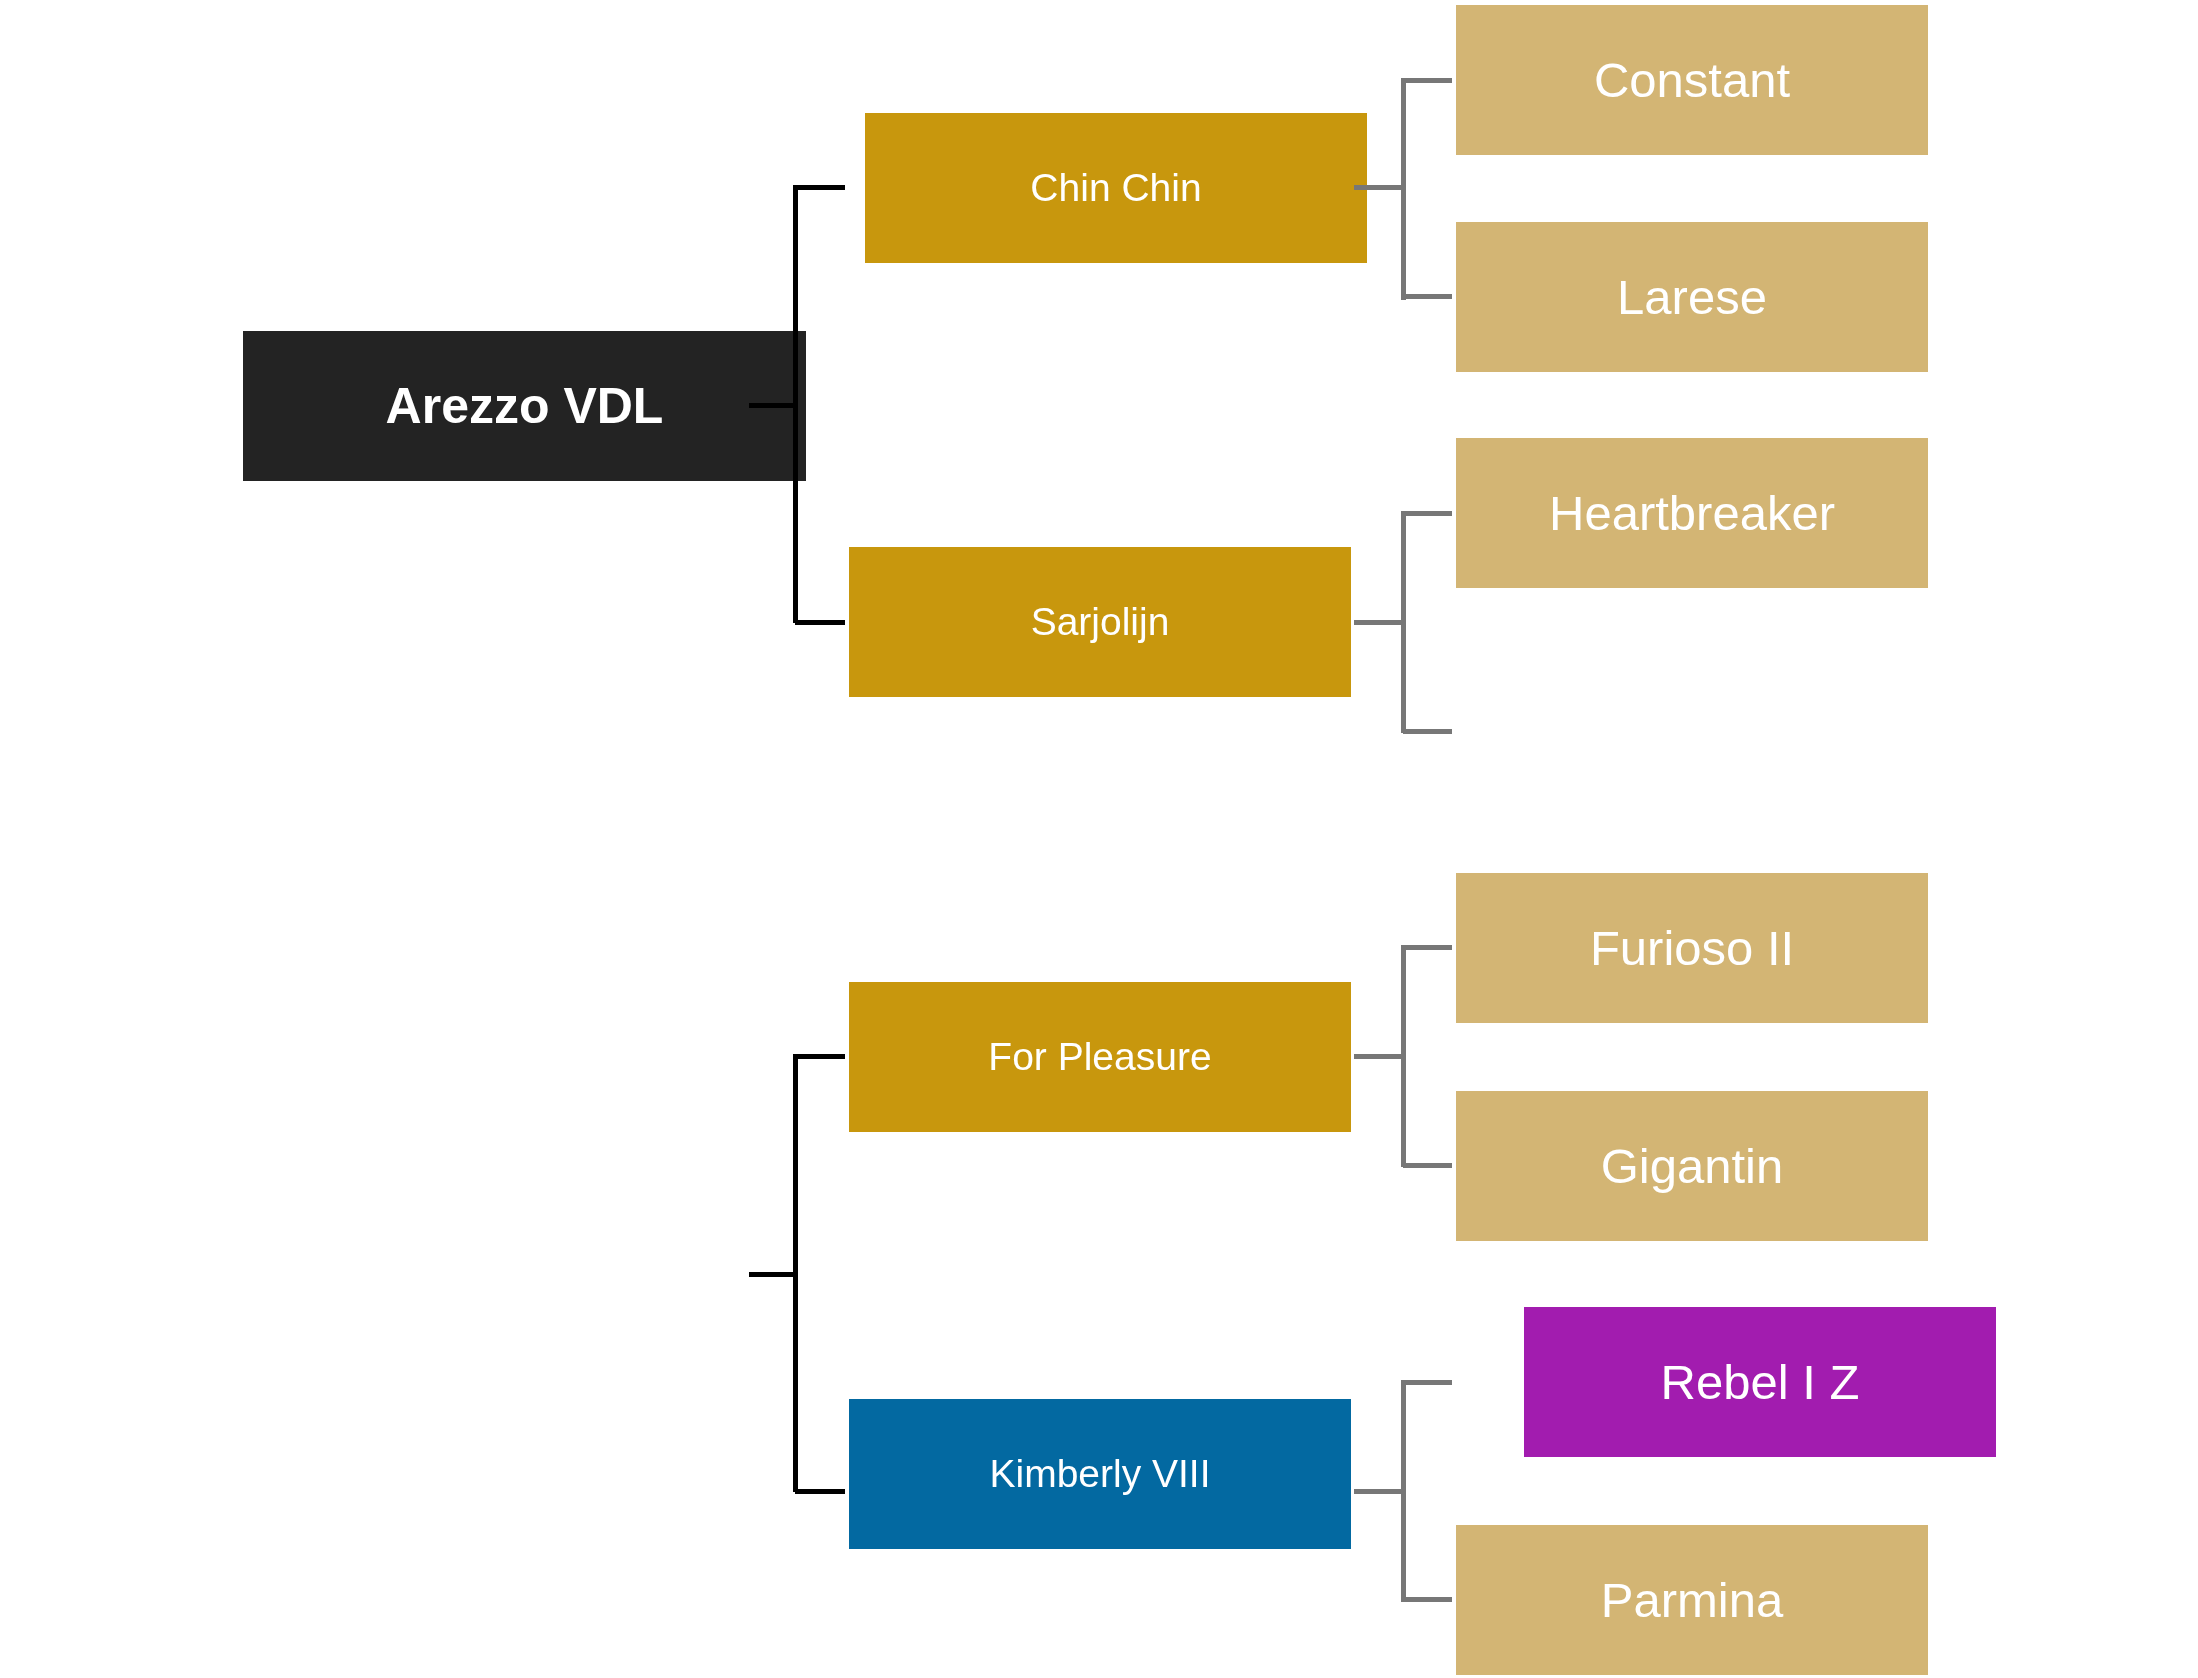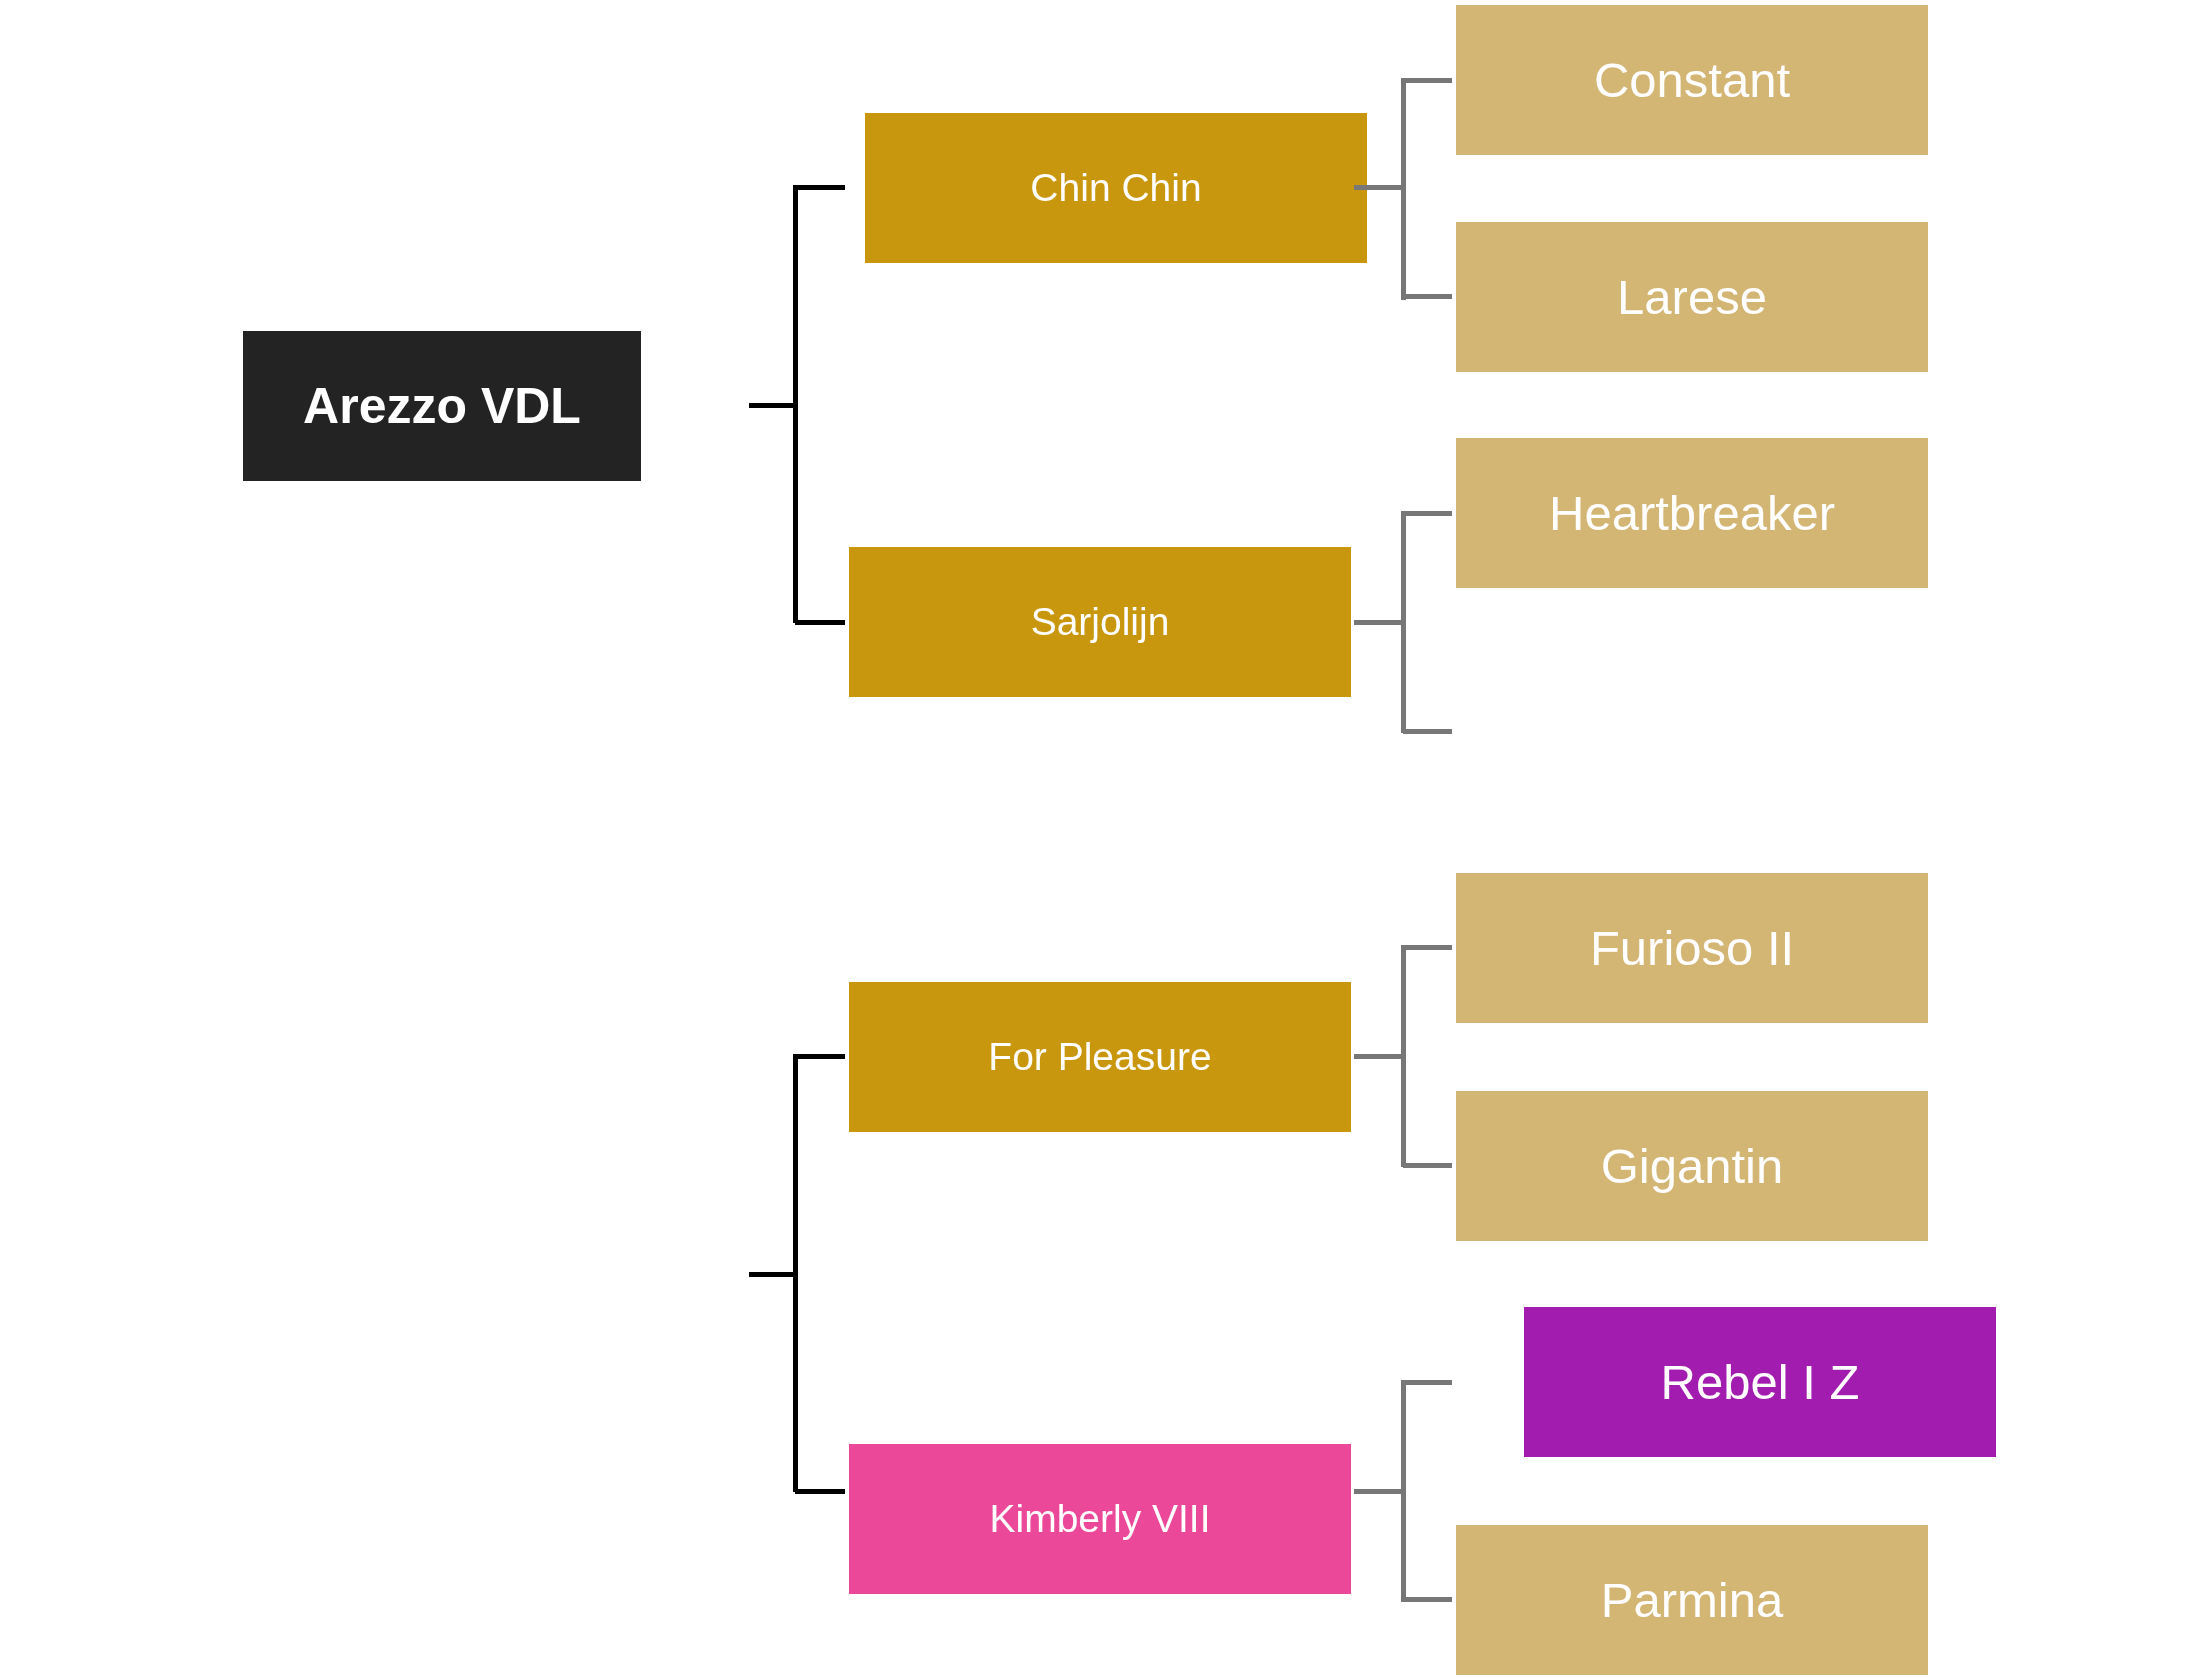--- a/index.html
+++ b/index.html
@@ -1,21 +1,21 @@
 <!DOCTYPE html>
 <html style="font-size:14.3px"><head>
   <meta charset="utf-8">
   <style>
     html, body { margin: 0; padding: 0; background: #ffffff; }
     body { width: 2198px; height: 1679px; position: relative; overflow: hidden;
            font-family: "Liberation Sans", "DejaVu Sans", sans-serif; }
     #tree { position: absolute; left: 0; top: 0; width: 2198px; height: 1679px; }
     .node { position: absolute; display: flex; align-items: center; justify-content: center;
             color: #ffffff; box-sizing: border-box; white-space: nowrap; }
-    .node.gen0 { width: 398px; height: 150px; }
+    .node.gen0 { width: 563px; height: 150px; }
     .node.gen1 { width: 502px; height: 150px; font-size: 39px; }
     .node.gen2 { width: 472px; height: 150px; font-size: 49px; }
     .node.bold-label { font-weight: bold; font-size: 50px; }
     .node.regular-label { font-weight: normal; font-size: 59px; }
     .line { position: absolute; }
   </style>
 </head>
 <body>
 
 <div id="tree">
@@ -61,21 +61,21 @@
     <div class="line" style="left: 1354px; width: 48px; top: 1054px; height: 4.5px; background: rgb(119, 119, 119);"></div>
     <div class="line" style="left: 1401px; width: 4.5px; top: 945px; height: 222px; background: rgb(119, 119, 119);"></div>
     <div class="line" style="left: 1403px; width: 49px; top: 945px; height: 4.5px; background: rgb(119, 119, 119);"></div>
     <div class="line" style="left: 1403px; width: 49px; top: 1163px; height: 4.5px; background: rgb(119, 119, 119);"></div>
     <div class="node gen2" style="left: 1524px; top: 1307px; background: #a21caf; color: rgb(255, 255, 255);">
       <span>Rebel I Z</span>
     </div>
     <div class="node gen2" style="left: 1456px; top: 1525px; background: rgb(211, 181, 116); color: rgb(255, 255, 255);">
       <span>Parmina</span>
     </div>
-    <div class="node gen1" style="left: 849px; top: 1444px; background: #ec4899; color: rgb(255, 255, 255);">
+    <div class="node gen1" style="left: 849px; top: 1399px; background: #0369a1; color: rgb(255, 255, 255);">
       <span>Kimberly VIII</span>
     </div>
     <div class="line" style="left: 1354px; width: 48px; top: 1489px; height: 4.5px; background: rgb(119, 119, 119);"></div>
     <div class="line" style="left: 1401px; width: 4.5px; top: 1380px; height: 222px; background: rgb(119, 119, 119);"></div>
     <div class="line" style="left: 1403px; width: 49px; top: 1380px; height: 4.5px; background: rgb(119, 119, 119);"></div>
     <div class="line" style="left: 1403px; width: 49px; top: 1597px; height: 4.5px; background: rgb(119, 119, 119);"></div>
     <div class="line" style="left: 749px; width: 47px; top: 1272px; height: 4.5px; background: rgb(0, 0, 0);"></div>
     <div class="line" style="left: 793px; width: 4.5px; top: 1054px; height: 438px; background: rgb(0, 0, 0);"></div>
     <div class="line" style="left: 795px; width: 50px; top: 1054px; height: 4.5px; background: rgb(0, 0, 0);"></div>
     <div class="line" style="left: 795px; width: 50px; top: 1489px; height: 4.5px; background: rgb(0, 0, 0);"></div>

